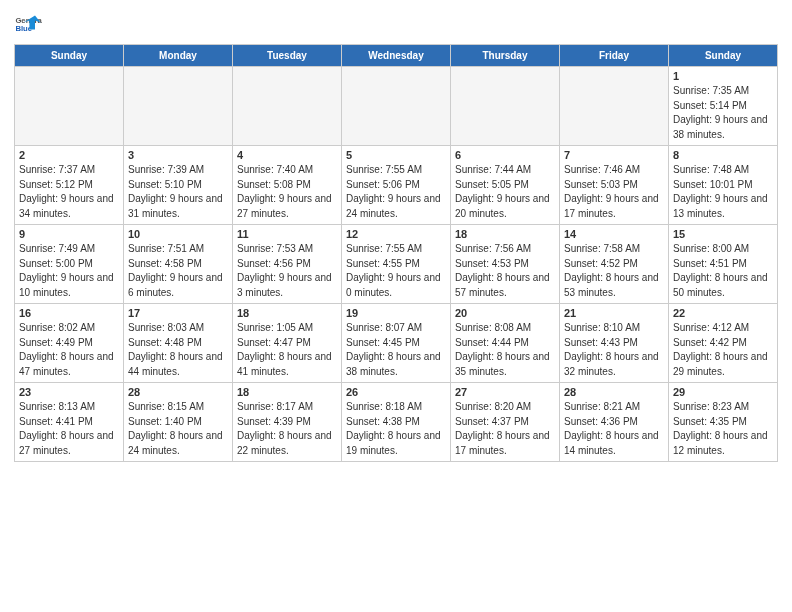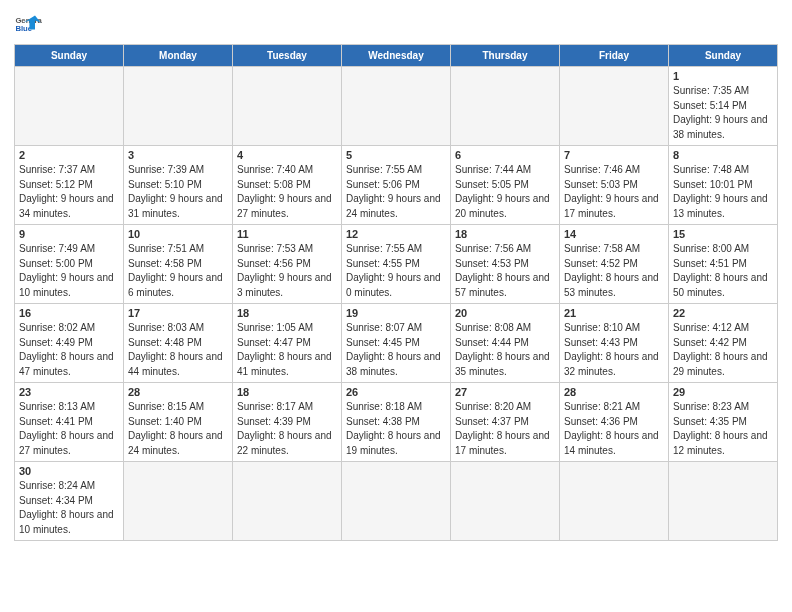--- a/index.html
+++ b/index.html
@@ -322,30 +322,15 @@
 and 14 minutes.</div>
           </td>
           <td>
             <div class="day-number">29</div>
             <div class="day-info">Sunrise: 8:23 AM
 Sunset: 4:35 PM
 Daylight: 8 hours
 and 12 minutes.</div>
           </td>
         </tr>
-        <tr>
-          <td>
-            <div class="day-number">30</div>
-            <div class="day-info">Sunrise: 8:24 AM
-Sunset: 4:34 PM
-Daylight: 8 hours
-and 10 minutes.</div>
-          </td>
-          <td class="empty"></td>
-          <td class="empty"></td>
-          <td class="empty"></td>
-          <td class="empty"></td>
-          <td class="empty"></td>
-          <td class="empty"></td>
-        </tr>
       </tbody>
   </table>
 </div>
 
 </body></html>

